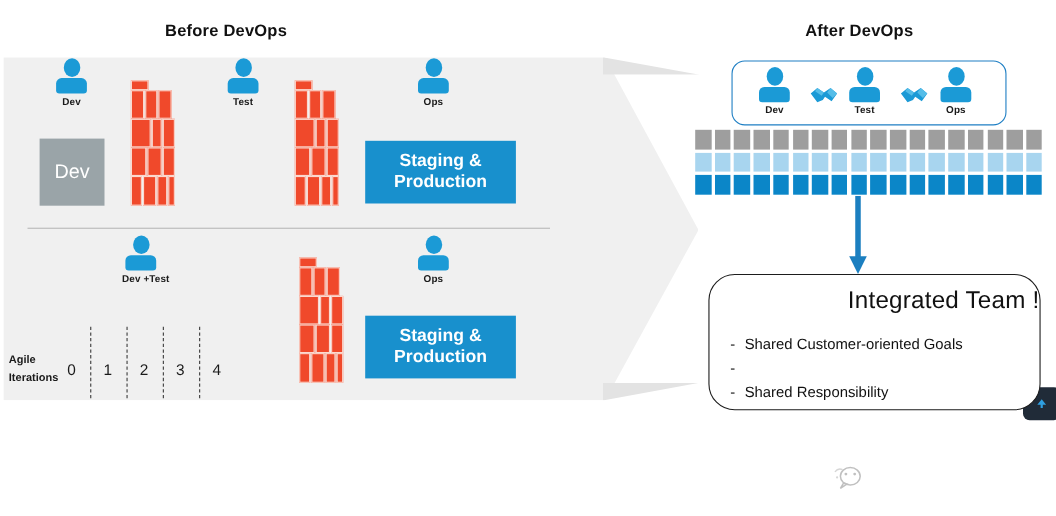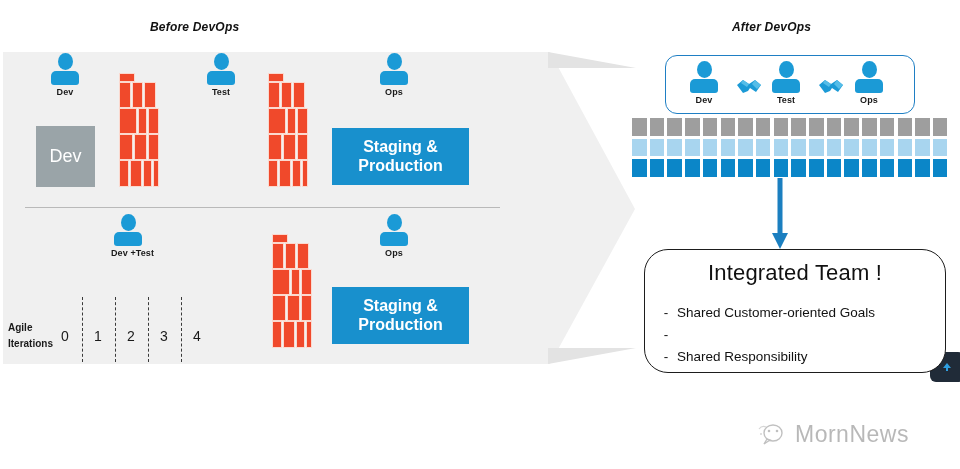--- a/index.html
+++ b/index.html
@@ -10,25 +10,24 @@
     font-family:"Liberation Sans", sans-serif;
     overflow:hidden;
     position:relative;
   }
   .stage{position:absolute;left:0;top:0;width:960px;height:469px;}
 
   
   .title{
     position:absolute;
     font-weight:bold;
-    font-size:12px;
+    font-size:15px;
     color:#111111;
     letter-spacing:.2px;
     white-space:nowrap;
-    font-style:italic;
   }
   #title-before{left:150px;top:20px;}
   #title-after{left:732px;top:20px;}
 
   
   #left-panel{
     position:absolute;left:3px;top:52px;width:632px;height:312px;
     background:#f0f0f0;
     clip-path:polygon(0 0, 0 100%, 547px 100%, 632px 157px, 547px 0);
   }
@@ -115,21 +114,21 @@
 
   
   #down-arrow{position:absolute;left:771px;top:178px;width:18px;height:72px;}
 
   
   #integrated-box{
     position:absolute;left:644px;top:249px;width:300px;height:122px;
     border:1.6px solid #1d1d1d;border-radius:24px;background:#ffffff;
   }
   #integrated-title{
-    position:absolute;left:0;top:10px;width:300px;text-align:center;
+    position:absolute;left:0;top:10px;width:300px;text-align:right;
     font-size:22px;color:#111;letter-spacing:.2px;
   }
   #integrated-list{
     position:absolute;left:10px;top:52px;width:290px;
   }
   .bullet-row{
     display:flex;align-items:baseline;font-size:13.5px;color:#111;
     line-height:1.62;
   }
   .bullet-dash{width:22px;text-align:center;flex:0 0 22px;}
@@ -389,16 +388,15 @@
 
   <div id="watermark">
     <svg width="30" height="26" viewBox="0 0 30 26">
       <ellipse cx="16" cy="12" rx="9" ry="8" fill="none" stroke="#9b9b9b" stroke-width="1.4"></ellipse>
       <path d="M10 18 L7 23 L13 19 Z" fill="none" stroke="#9b9b9b" stroke-width="1.4"></path>
       <circle cx="12" cy="10" r="1.3" fill="#9b9b9b"></circle>
       <circle cx="20" cy="10" r="1.3" fill="#9b9b9b"></circle>
       <path d="M2 8 Q5 4 9 6" fill="none" stroke="#bdbdbd" stroke-width="1.2"></path>
       <circle cx="4" cy="13" r="1" fill="#bdbdbd"></circle>
     </svg>
-    <span id="watermark-text">MornNews</span>
   </div>
 
 </div>
 
 </body></html>

